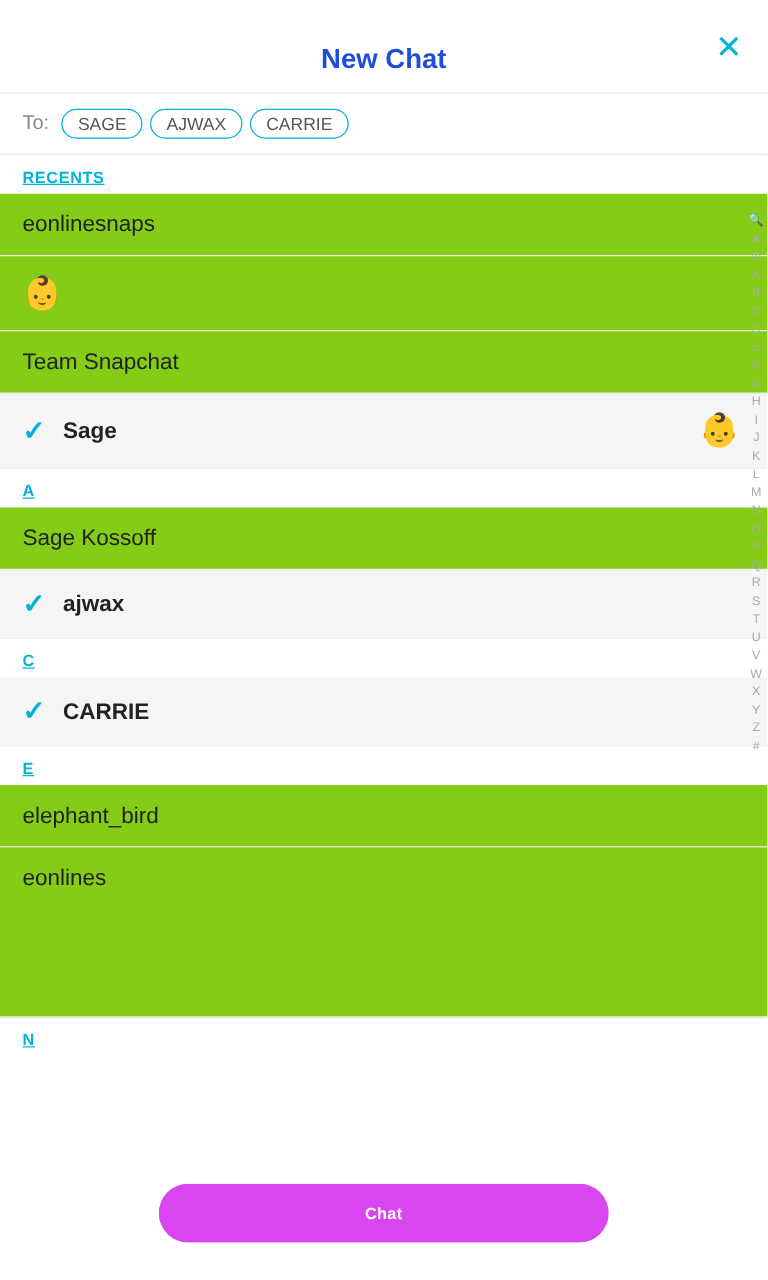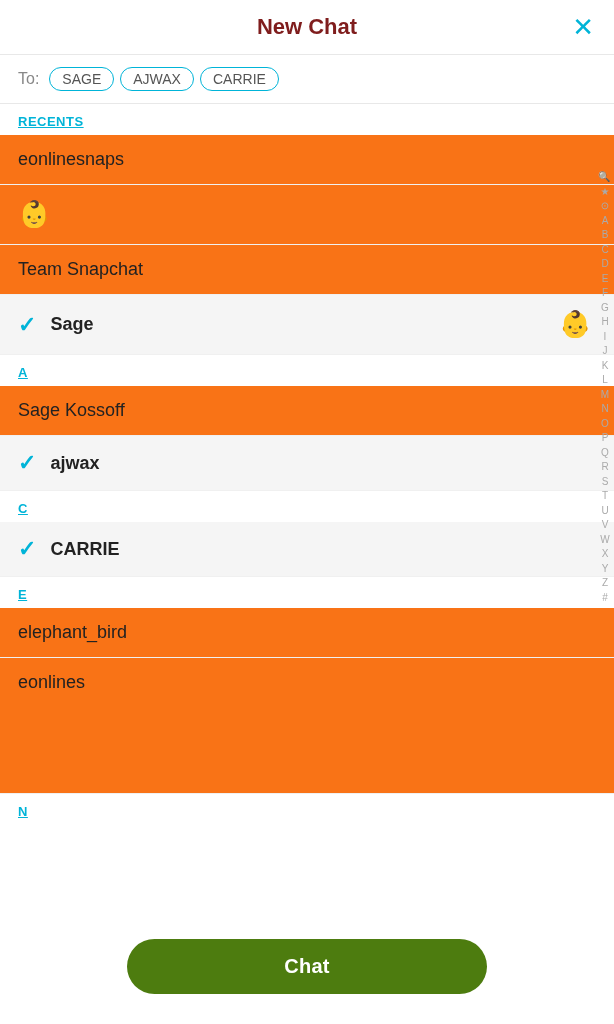--- a/index.html
+++ b/index.html
@@ -17,21 +17,22 @@
       display: flex;
       align-items: center;
       justify-content: center;
       padding: 14px 20px;
       border-bottom: 1px solid #e8e8e8;
       position: relative;
     }
     .header-title {
       font-size: 22px;
       font-weight: 600;
-      color: #7f1d1d;
+      color: #1d4ed8;
+      margin-top: 20px;
     }
     .close-btn {
       position: absolute;
       right: 20px;
       font-size: 26px;
       color: #00b4d8;
       cursor: pointer;
       font-weight: 300;
       line-height: 1;
     }
@@ -70,21 +71,21 @@
       text-decoration: underline;
     }
 
     
     .list-item {
       display: flex;
       align-items: center;
       padding: 14px 18px;
       border-bottom: 1px solid #f0f0f0;
       position: relative;
-      background: #f97316;
+      background: #84cc16;
     }
     .list-item.selected {
       background: #f5f5f5;
     }
     .list-item-name {
       font-size: 18px;
       color: #222;
       flex: 1;
     }
     .list-item-name.bold {
@@ -124,26 +125,26 @@
     
     .chat-btn-container {
       position: fixed;
       bottom: 30px;
       left: 50%;
       transform: translateX(-50%);
       width: 360px;
     }
     .chat-btn {
       width: 100%;
-      background: #4d7c0f;
+      background: #d946ef;
       border: none;
       border-radius: 30px;
       padding: 16px;
       color: #fff;
-      font-size: 20px;
+      font-size: 13px;
       font-weight: 600;
       cursor: pointer;
       letter-spacing: 0.3px;
     }
 
     
     .partial-container {
       padding-bottom: 100px;
     }
   </style>

